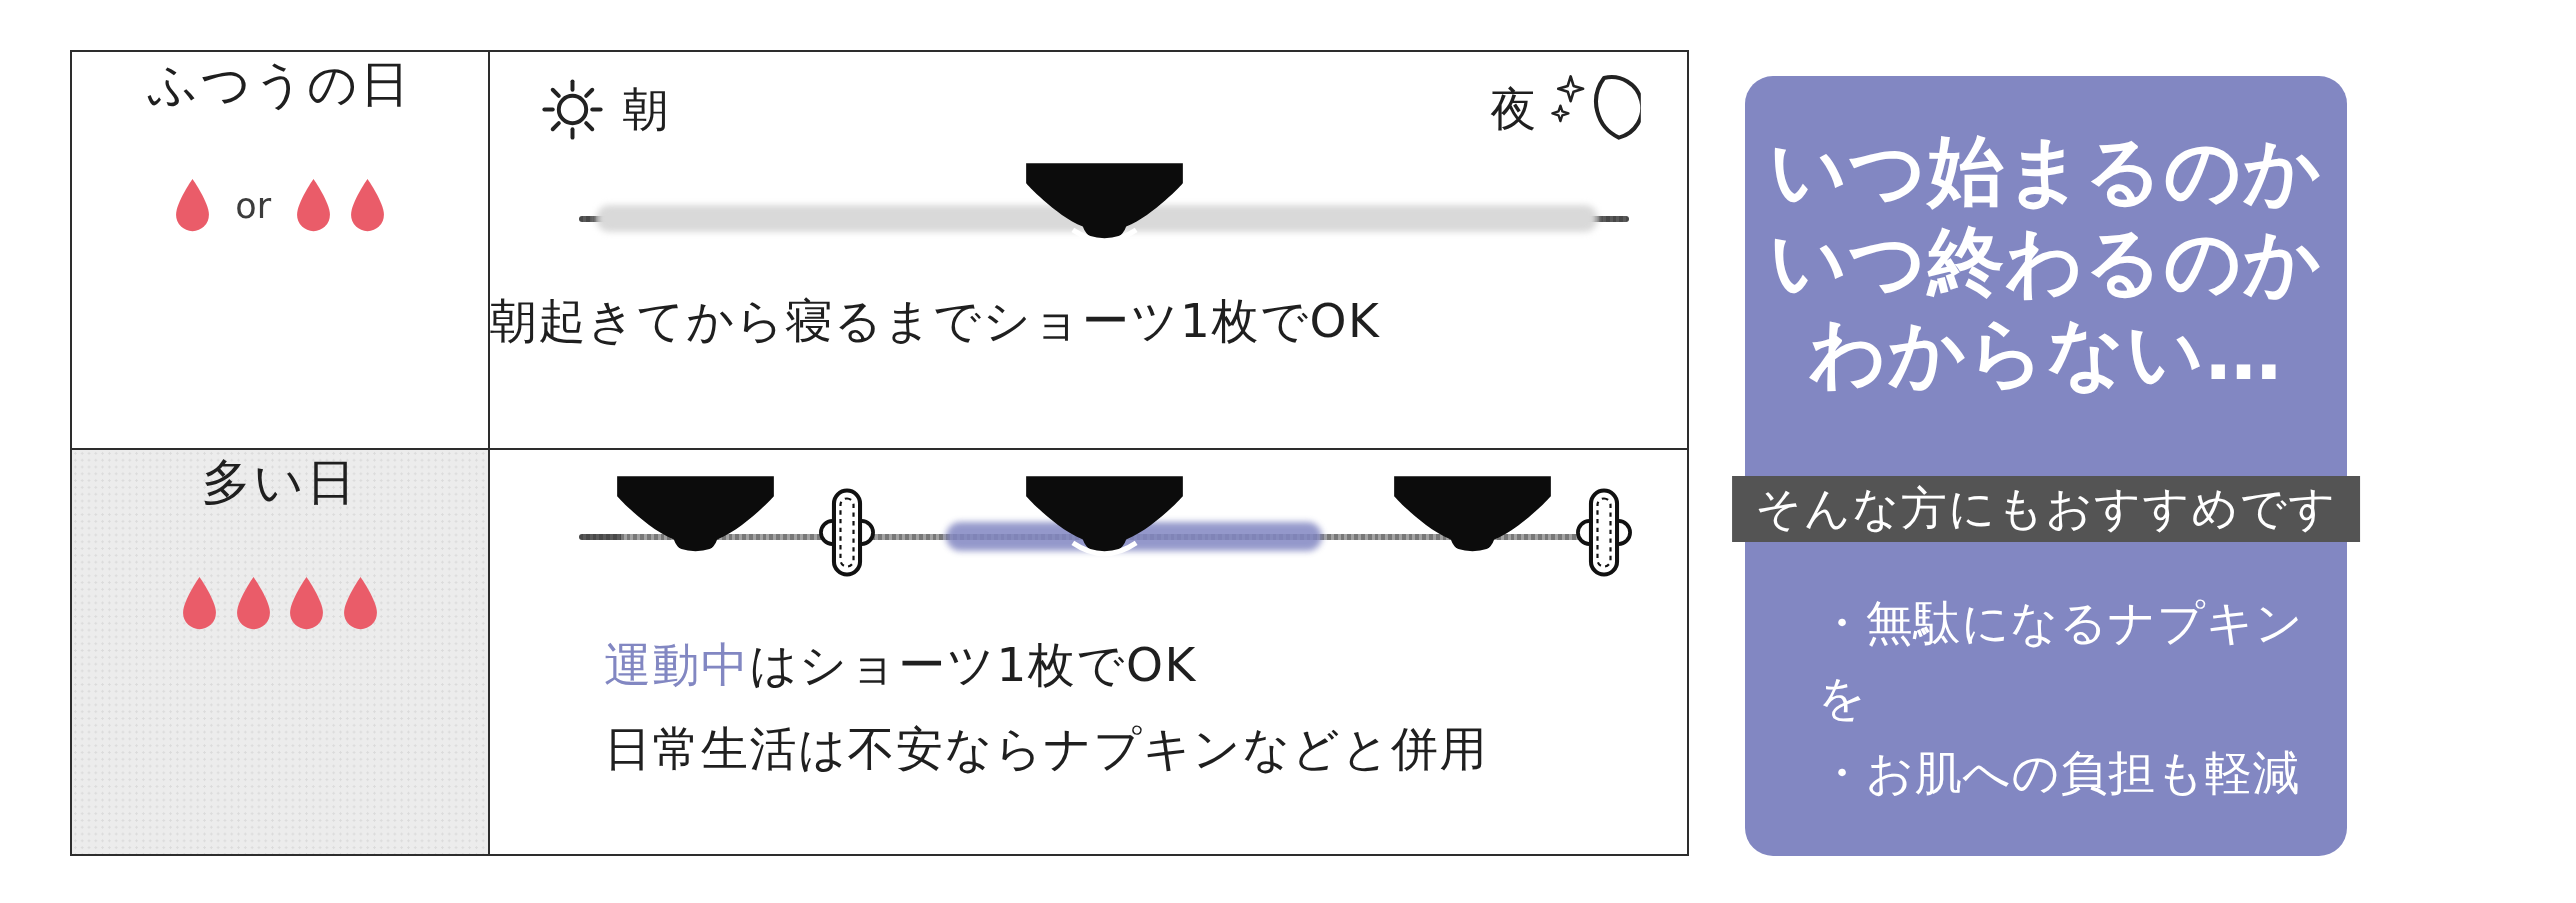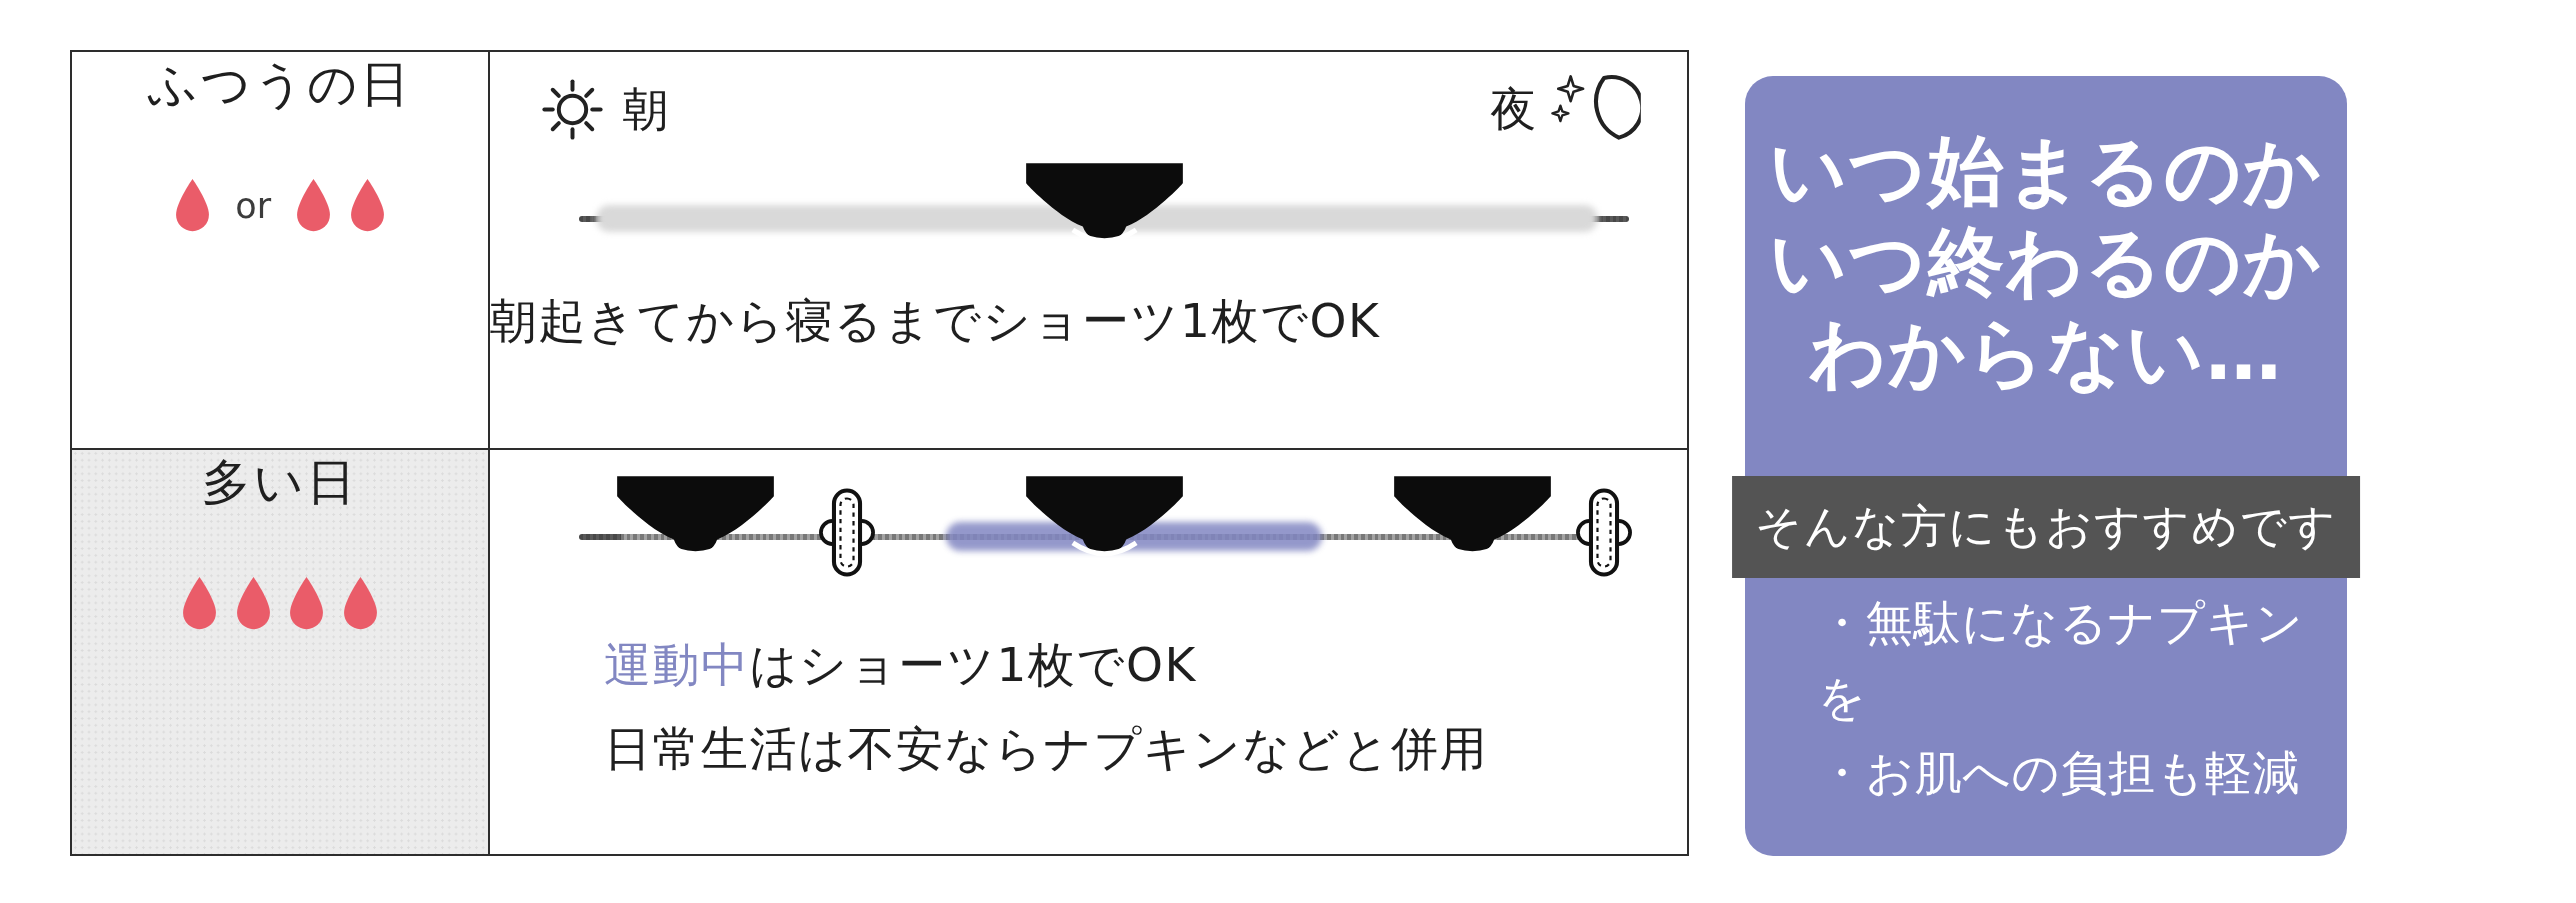--- a/index.html
+++ b/index.html
@@ -70,21 +70,21 @@
     border-radius:28px; background:var(--accent_purple,#8287c2); color:#fff;margin-top:12px;
   }
   .card-heading {
     margin-top:49px; text-align:center;
     font-size:76px; font-weight:800; line-height:91px; letter-spacing:1.5px;
   }
   .card-badge {
     position:absolute; top:400px; left:50%; transform:translateX(-50%);
     background:var(--badge_gray,#545454); color:#fff;
     font-size:46px; font-weight:500; letter-spacing:1.5px;
-    padding:20px 23px; white-space:nowrap;
+    padding:2px 23px; white-space:nowrap;
   }
   .card-bullets {
     position:absolute; top:509px; left:73px; right:30px;
     font-size:47px; font-weight:500; line-height:75px; letter-spacing:0.8px;
   }
   .defs-hidden { position:absolute; width:0; height:0; overflow:hidden; }
 </style>
 </head>
 <body>
 

